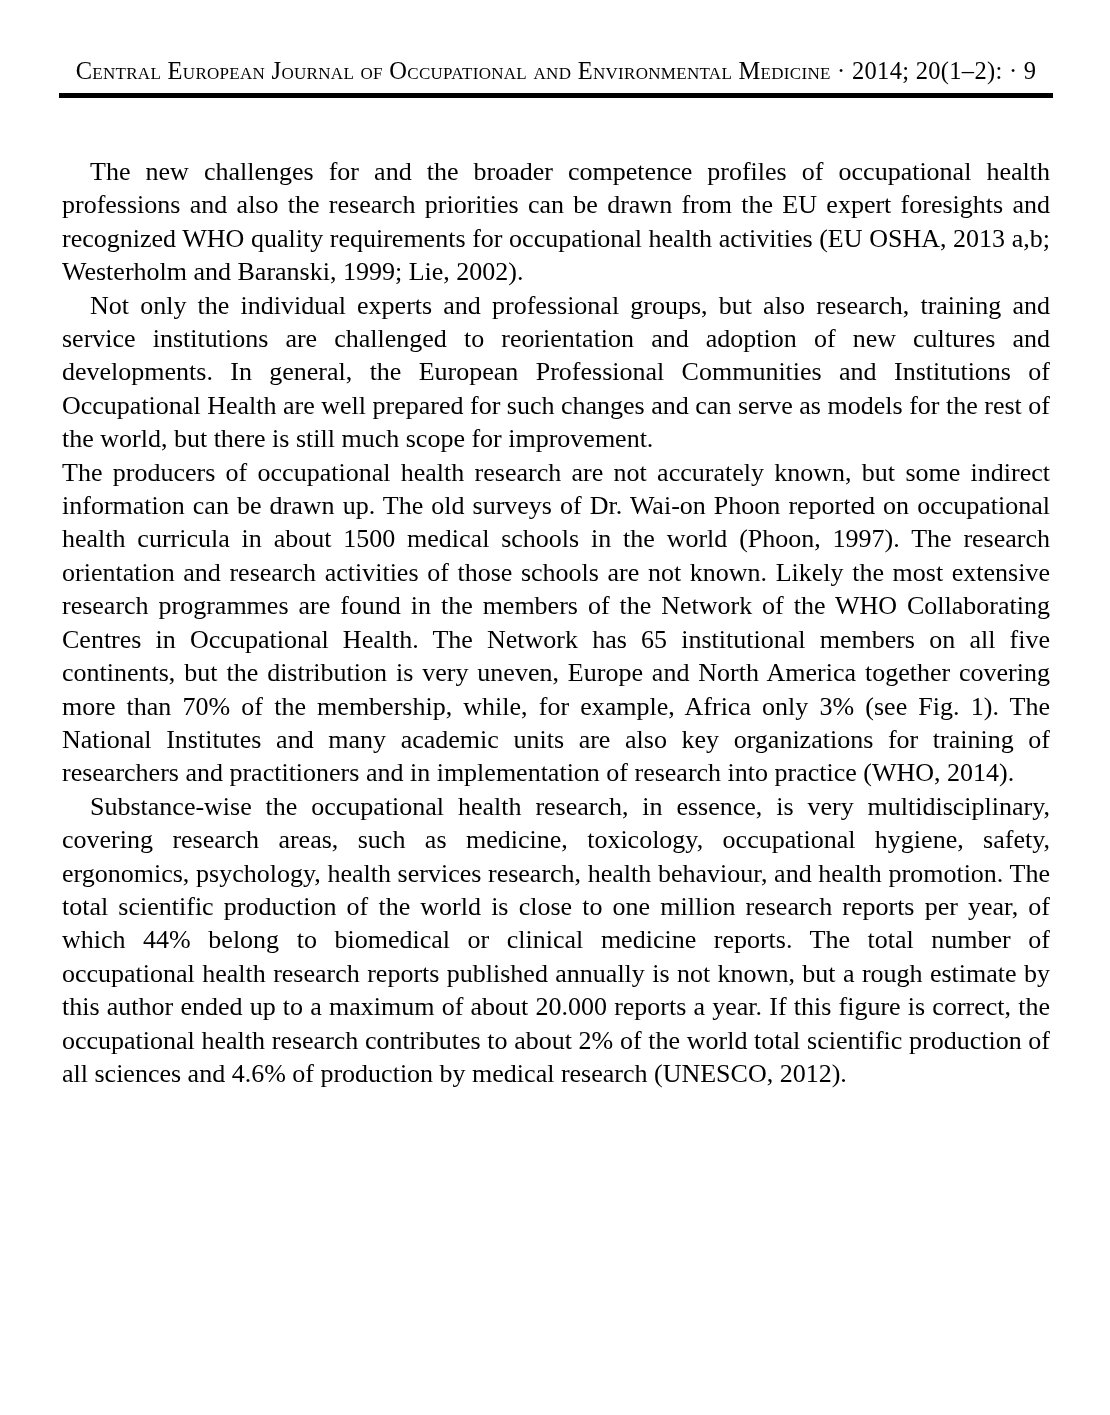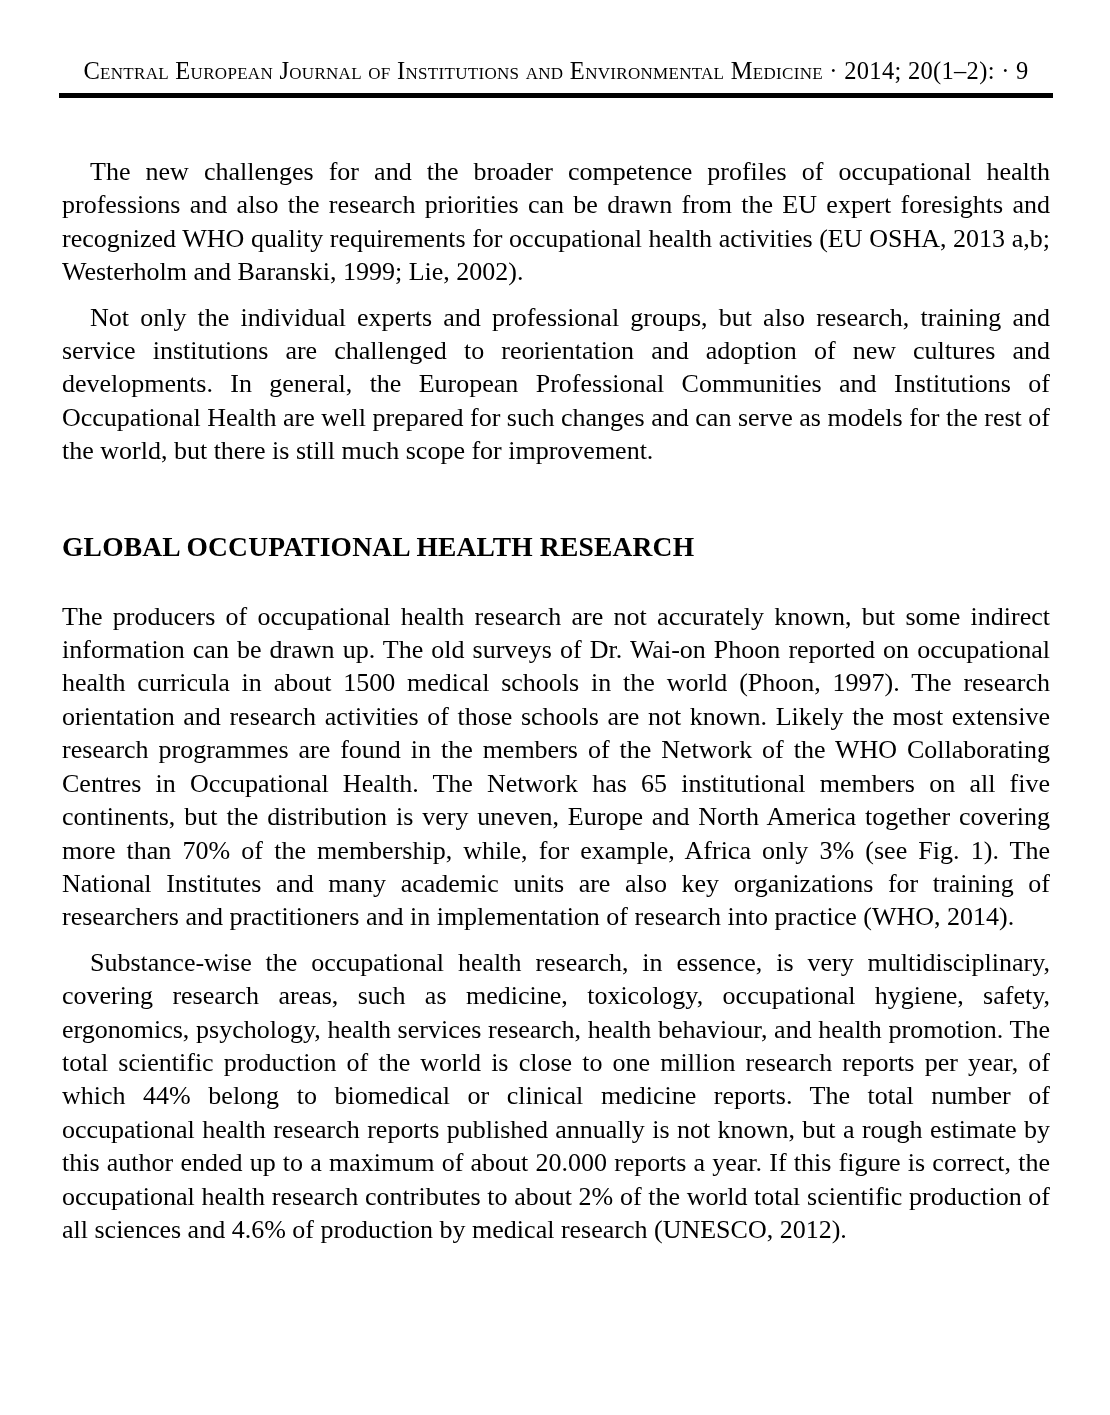--- a/index.html
+++ b/index.html
@@ -40,49 +40,47 @@
     font-size: 26px;
     line-height: 33.4px;
     text-align: justify;
   }
   p.para {
     margin: 0;
     padding: 0;
   }
   p.indent {
     text-indent: 28px;
-    margin-top: 12px;
   }
   .section-heading {
     font-size: 27.5px;
     font-weight: bold;
     letter-spacing: 0.2px;
     text-align: left;
     margin: 62px 0 37px 0;
     line-height: 33px;
   }
   .italic {
   }
 </style>
 </head>
 <body>
 
 <div class="page">
 
-  <div class="running-header"><span>Central European Journal of Institutions and Environmental Medicine</span> <span>· 2014; 20(1–2): · 9</span></div>
+  <div class="running-header"><span>Central European Journal of Occupational and Environmental Medicine</span> <span>· 2014; 20(1–2): · 9</span></div>
 
   <div class="header-rule"></div>
 
   <div class="body-text">
 
     <p class="para indent">The new challenges for and the broader competence profiles of occupational health professions and also the research priorities can be drawn from the EU expert foresights and recognized WHO quality requirements for occupational health activities (EU OSHA, 2013 a,b; Westerholm and Baranski, 1999; Lie, 2002).</p>
 
     <p class="para indent">Not only the individual experts and professional groups, but also research, training and service institutions are challenged to reorientation and adoption of new cultures and developments. In general, the European Professional Communities and Institutions of Occupational Health are well prepared for such changes and can serve as models for the rest of the world, but there is still much scope for improvement.</p>
 
-    <h2 class="section-heading">GLOBAL OCCUPATIONAL HEALTH RESEARCH</h2>
 
     <p class="para"><span>The producers of occupational health research are not accurately known, but some indirect information can be drawn up. The old surveys of Dr. Wai-on Phoon reported on occupational health curricula in about 1500 medical schools in the world (Phoon, 1997). The research orientation and research activities of those schools are not known. Likely the most extensive research programmes are found in the members of the Network of the WHO Collaborating Centres in Occupational Health. The Network has 65 institutional members on all five continents, but the distribution is very uneven, Europe and North America together covering more than 70% of the membership, while, for example, Africa only 3% (see </span><span class="italic">Fig. 1</span><span>). The National Institutes and many academic units are also key organizations for training of researchers and practitioners and in implementation of research into practice (WHO, 2014).</span></p>
 
     <p class="para indent">Substance-wise the occupational health research, in essence, is very multidisciplinary, covering research areas, such as medicine, toxicology, occupational hygiene, safety, ergonomics, psychology, health services research, health behaviour, and health promotion. The total scientific production of the world is close to one million research reports per year, of which 44% belong to biomedical or clinical medicine reports. The total number of occupational health research reports published annually is not known, but a rough estimate by this author ended up to a maximum of about 20.000 reports a year. If this figure is correct, the occupational health research contributes to about 2% of the world total scientific production of all sciences and 4.6% of production by medical research (UNESCO, 2012).</p>
 
   </div>
 
 </div>
 
 </body></html>

